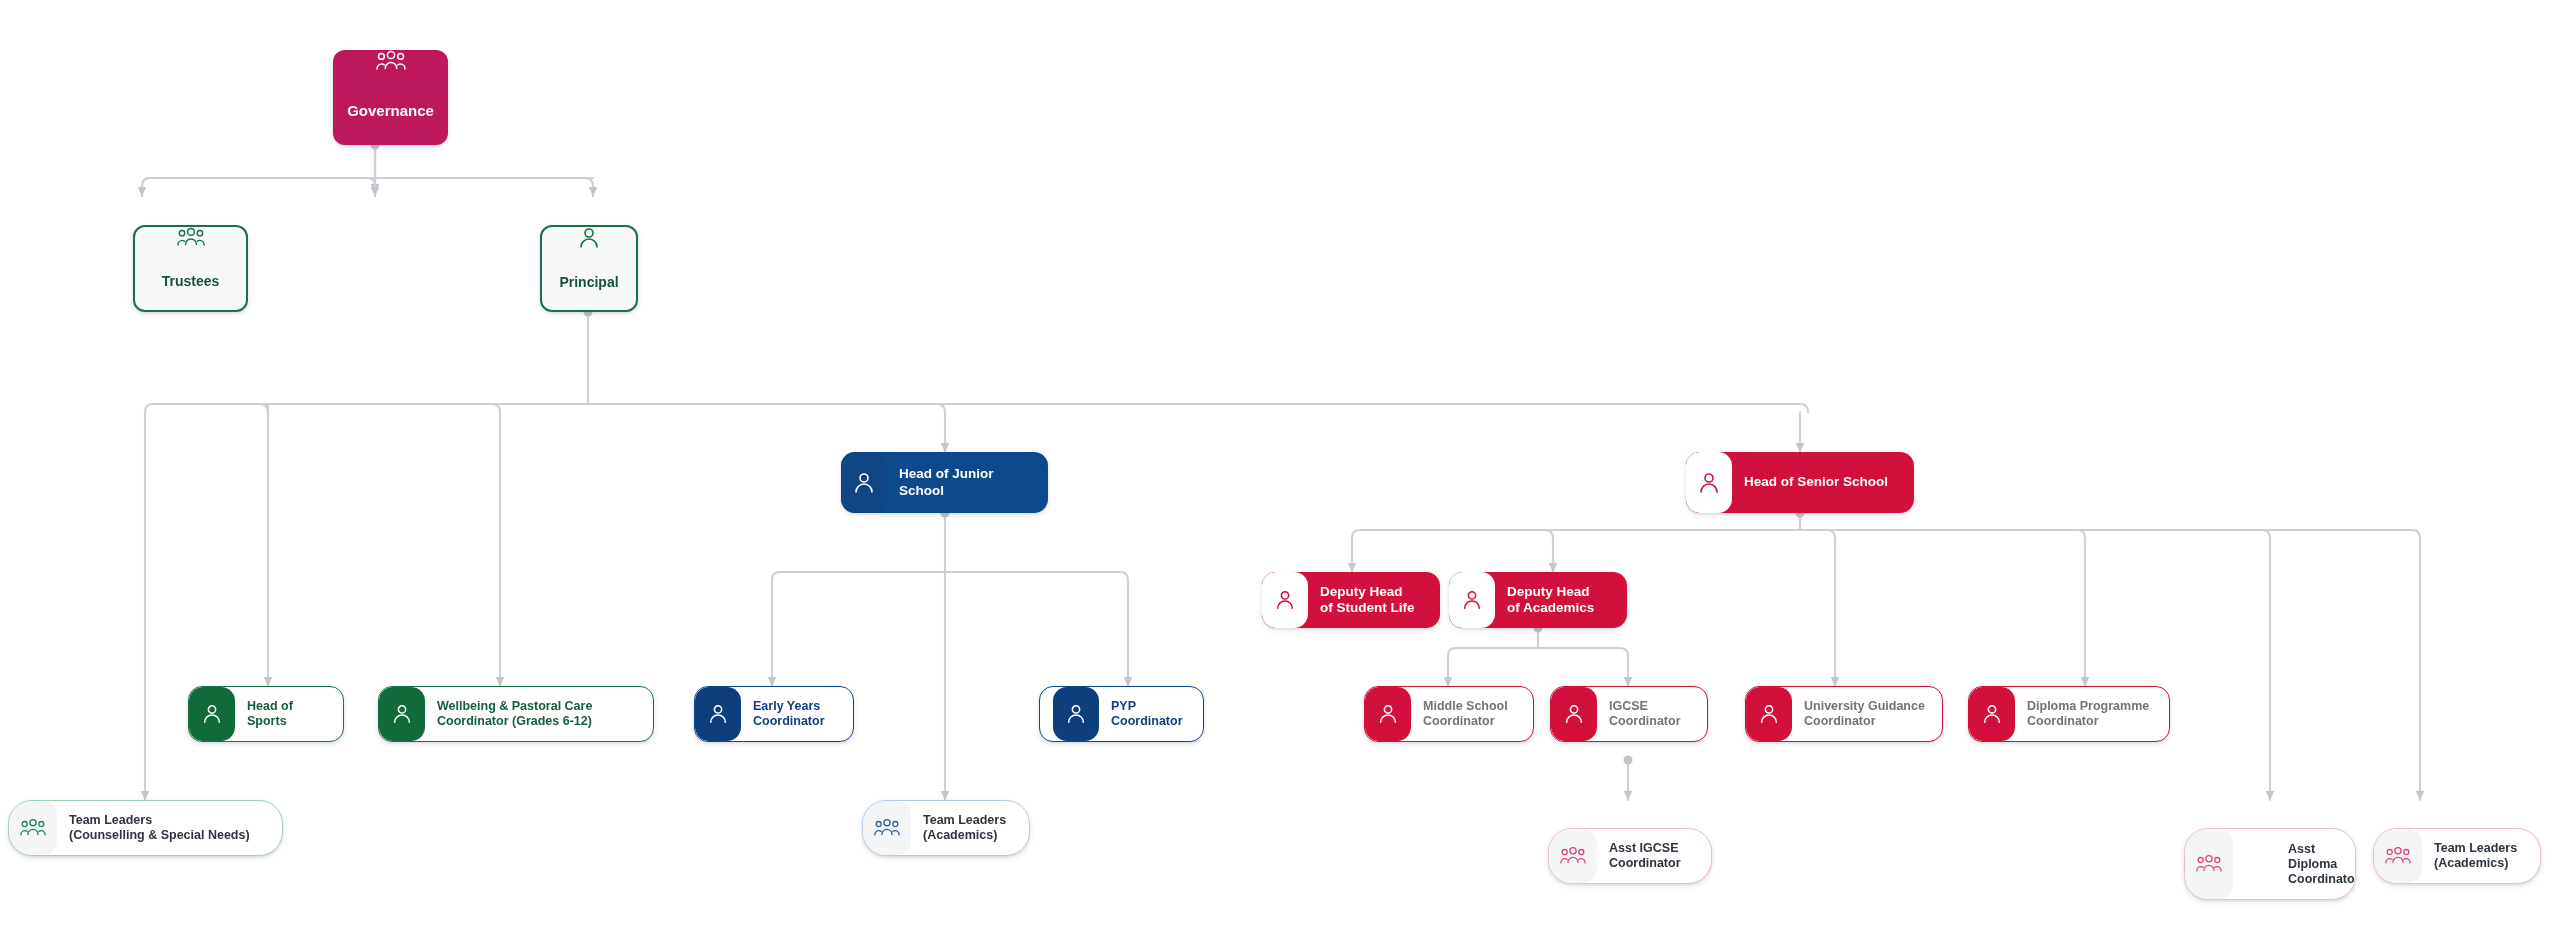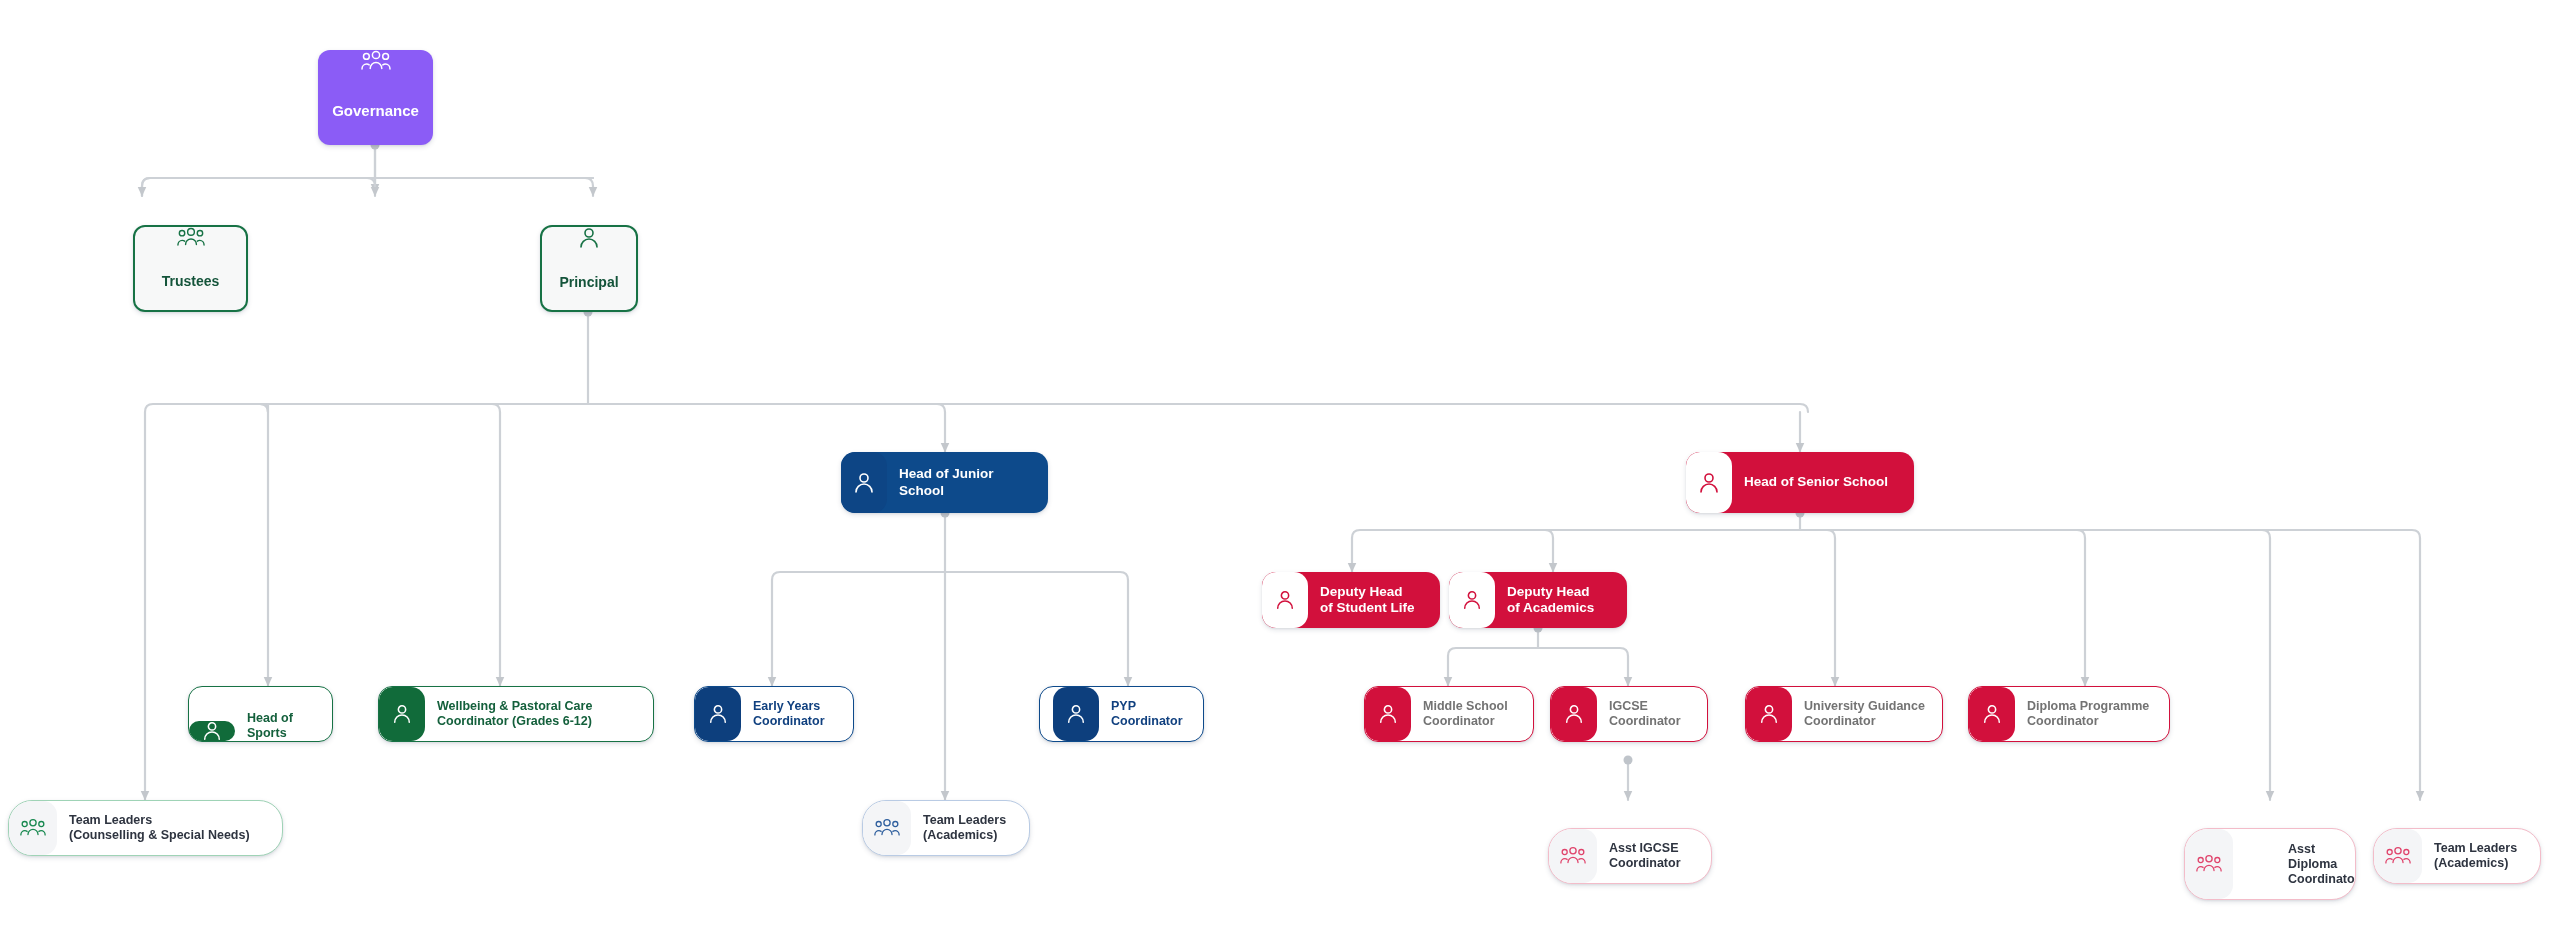--- a/index.html
+++ b/index.html
@@ -58,21 +58,21 @@
     border-radius: 12px;
   }
   .node.root .icon-box { padding: 0; margin-bottom: 4px; }
   .node.root .label {
     align-items: center;
     justify-content: center;
     font-size: 15px;
     color: #ffffff;
     text-align: center;
   }
-  .node.root.green { background: #8b5cf6; }
+  .node.root.green { background: #be185d; margin-left: 15px; }
 
   
   .node.tier2 {
     flex-direction: column;
     align-items: center;
     justify-content: center;
     background: #f7f8f8;
     border: 2px solid #177245;
     border-radius: 12px;
   }
@@ -280,21 +280,21 @@
     <span class="icon-box">
       <svg width="20" height="20" viewBox="0 0 22 22" fill="none" stroke="#d2103c" stroke-width="1.7" stroke-linecap="round" stroke-linejoin="round">
         <circle cx="11" cy="6" r="4"></circle>
         <path d="M3 20c0-4.4 3.6-8 8-8s8 3.6 8 8"></path>
       </svg>
     </span>
     <span class="label">Deputy Head
 of Academics</span>
   </div>
 
-  <div class="node outline green" style="left:188px; top:686px; width:145px; height:56px;align-items:flex-end;">
+  <div class="node outline green" style="left:188px; top:686px; width:156px; height:56px;">
     <span class="icon-box">
       <svg width="20" height="20" viewBox="0 0 22 22" fill="none" stroke="#ffffff" stroke-width="1.7" stroke-linecap="round" stroke-linejoin="round">
         <circle cx="11" cy="6" r="4"></circle>
         <path d="M3 20c0-4.4 3.6-8 8-8s8 3.6 8 8"></path>
       </svg>
     </span>
     <span class="label">Head of
 Sports</span>
   </div>
 

